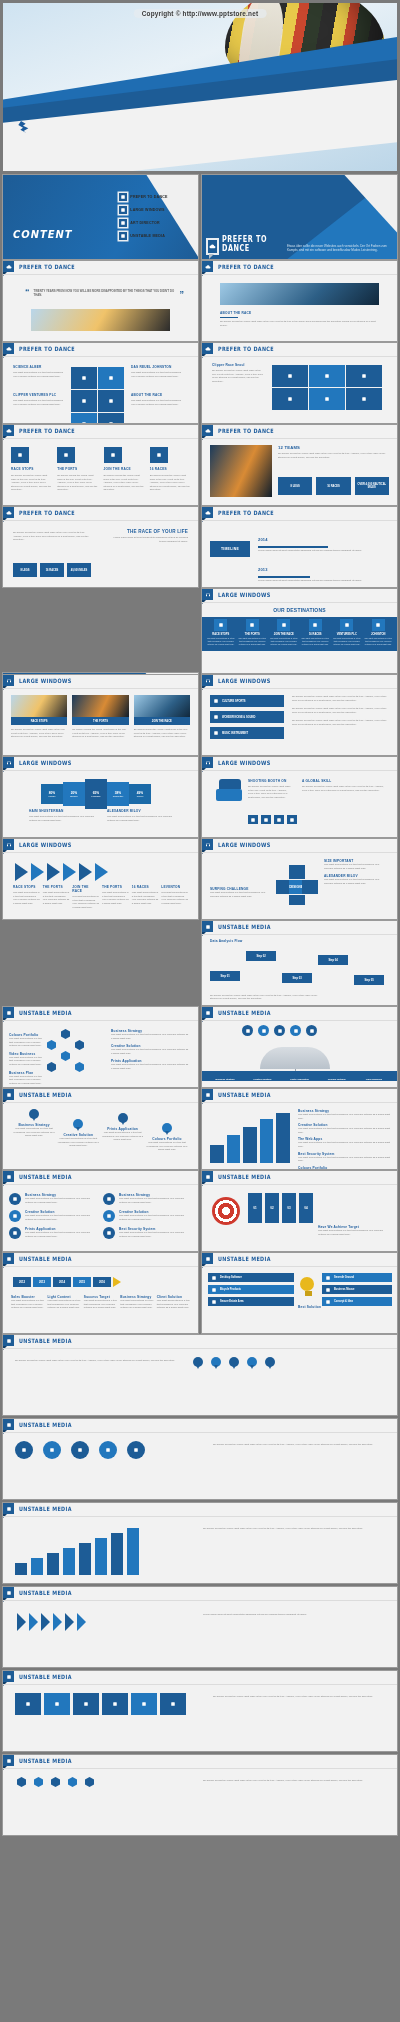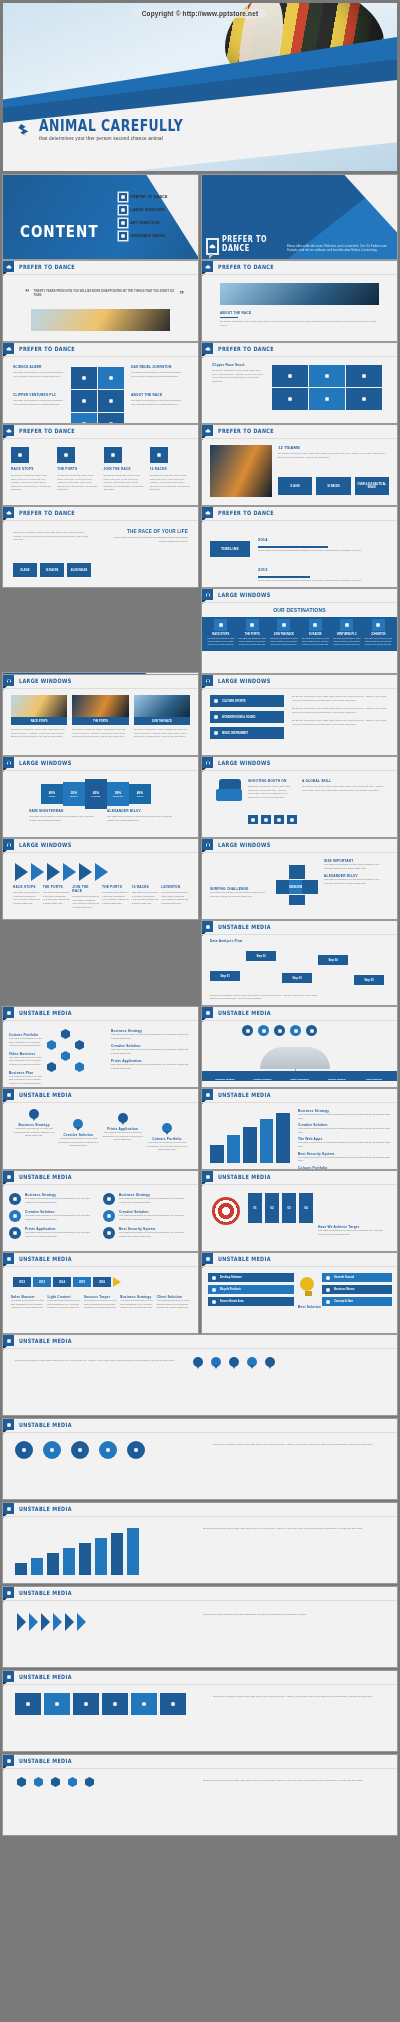--- a/index.html
+++ b/index.html
@@ -90,32 +90,28 @@
     </div>
     <div class="cov-band1"></div>
     <div class="cov-band2"></div>
     <div class="cov-white"></div>
     <div class="cov-txt">
       <span class="cov-logo">
         <svg viewBox="0 0 24 24" width="16" height="16">
             <path fill="#1c5b9c" d="M6 3l7 4-4 3 8 4-7 4 4 3-9-5 4-3-7-4z"></path>
           </svg>
       </span>
-      <span>
-        <div class="cov-title">ANIMAL CAREFULLY</div>
-        <div class="cov-sub">that determines your ther person second chance animal</div>
-      </span>
     </div>
     <div class="copybar" style="top:6px">Copyright © http://www.pptstore.net</div>
   </div>
 
   <div class="slide w-half l" style="top:175px;height:84px;">
     <div style="position:absolute;inset:0;background:linear-gradient(120deg,#1d5c96 0%,#1f6db2 65%,#1d5c96 100%)"></div>
     <div style="position:absolute;right:-4px;top:-4px;width:0;height:0;border-top:92px solid #f0f0f0;border-left:58px solid transparent;"></div>
-    <div style="position:absolute;left:17px;bottom:18px;font-size:15px;font-weight:bold;color:#fff;letter-spacing:1px;font-family:'DejaVu Sans Condensed','Liberation Sans',sans-serif;">CONTENT</div>
+    <div style="position:absolute;left:10px;bottom:18px;font-size:11px;font-weight:bold;color:#fff;letter-spacing:1px;font-family:'DejaVu Sans Condensed','Liberation Sans',sans-serif;font-style:italic;">CONTENT</div>
     <div id="agenda-list" style="position:absolute;right:6px;top:18px;display:flex;flex-direction:column;gap:5px;align-items:flex-start;">
         <div style="display: flex; align-items: center; gap: 3px; margin-right: 0px;">
           <div style="width: 8px; height: 8px; background: rgb(29, 92, 150); box-shadow: rgb(233, 238, 242) 0px 0px 0px 1.5px; display: flex; align-items: center; justify-content: center;">
             <svg viewBox="0 0 24 24" width="6" height="6" fill="#fff">
               <rect x="5" y="5" width="14" height="14" rx="2"></rect>
             </svg>
           </div>
           <div style="font-size: 3.6px; font-weight: bold; color: rgb(43, 43, 43); letter-spacing: 0.2px; white-space: nowrap;">PREFER TO DANCE</div>
         </div>
         <div style="display: flex; align-items: center; gap: 3px; margin-right: 9px;">

